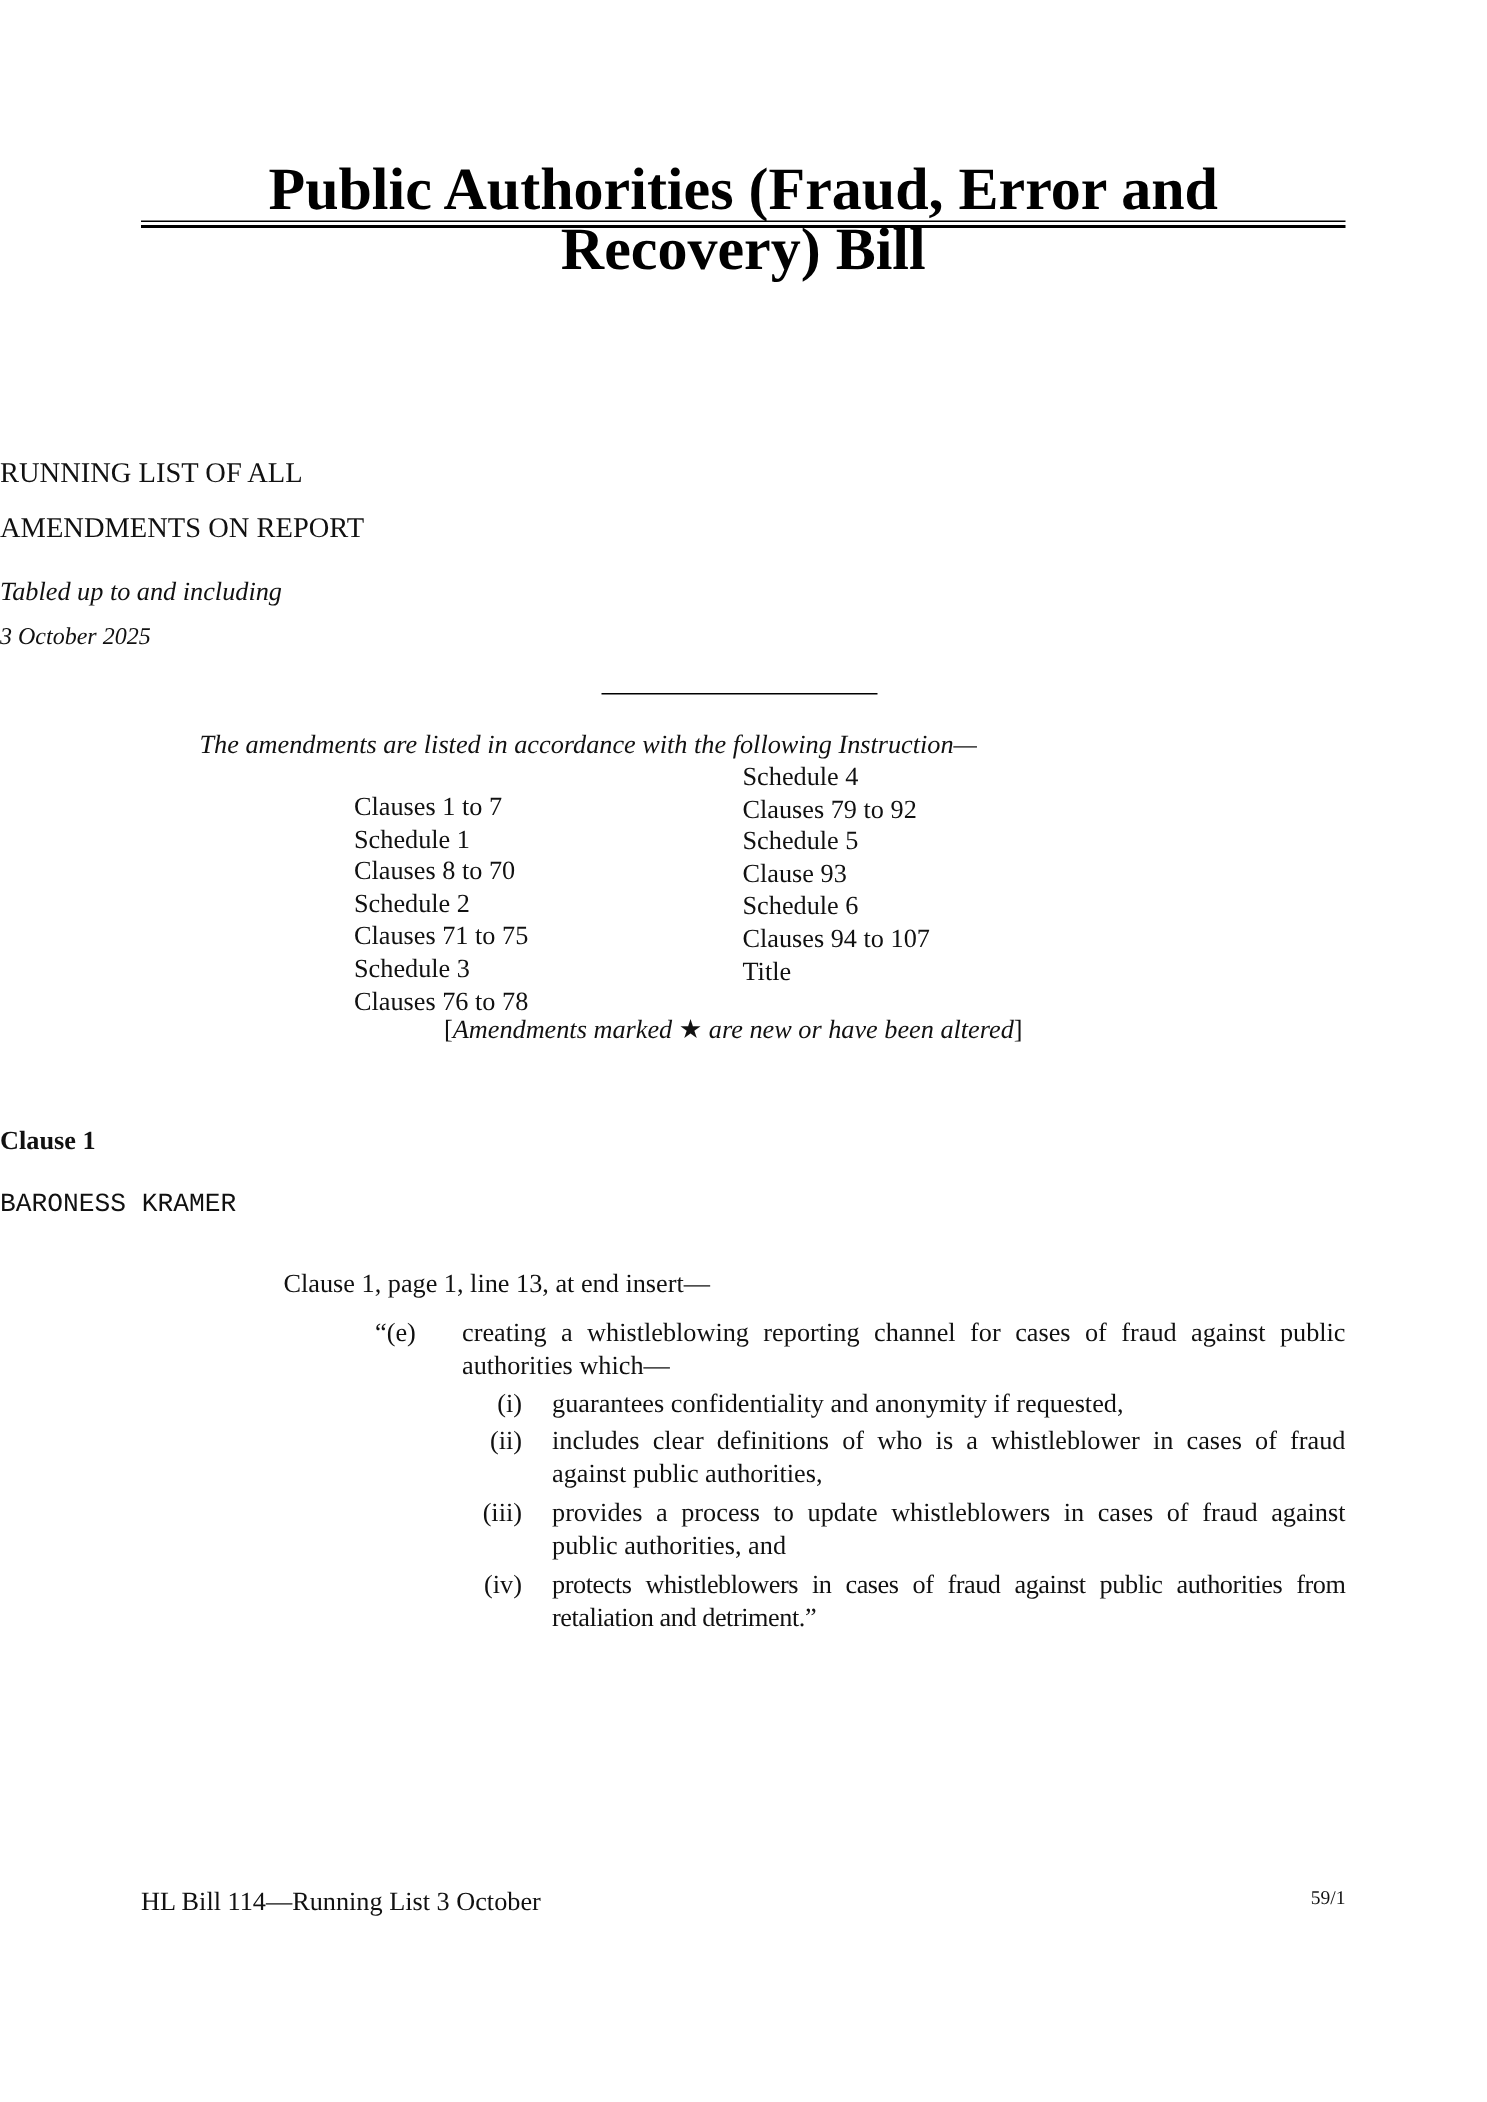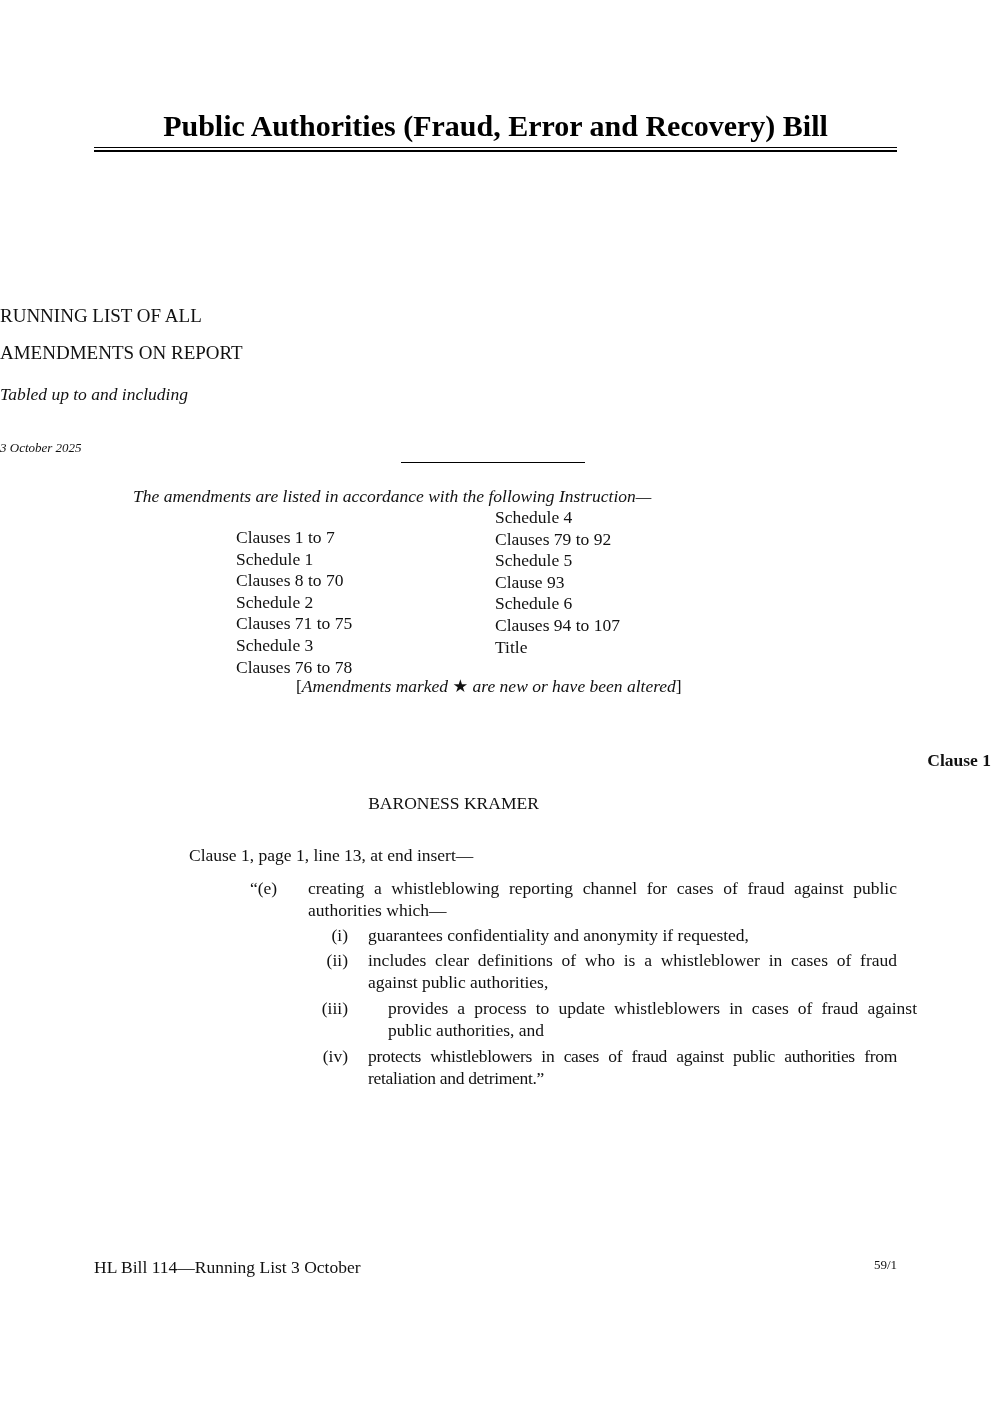--- a/index.html
+++ b/index.html
@@ -4,46 +4,46 @@
   <style>
     html, body { margin: 0; padding: 0; background: #ffffff; }
     body {
       width: 991px; height: 1401px; position: relative; overflow: hidden;
       font-family: "DejaVu Serif", "Liberation Serif", serif;
       color: #111;
     }
     .abs { position: absolute; }
     .title {
       left: 94px; width: 803px; top: 106px; text-align: center;
-      font-family: "Liberation Serif", serif; font-weight: bold; font-size: 30px;
+      font-family: "Liberation Serif", serif; font-weight: bold; font-size: 40px;
       line-height: 40px; color: #000;
     }
     .rule-thin { left: 94px; width: 803px; top: 147px; height: 1px; background: #000; }
     .rule-thick { left: 94px; width: 803px; top: 150px; height: 2px; background: #000; }
     .center-text {
       left: 0; width: 991px; text-align: left;
       font-family: "Liberation Serif", serif; font-size: 19px;
     }
     .italic { font-style: italic; }
     .short-rule { left: 401px; width: 184px; top: 462px; height: 1px; background: #000; }
     .instruction {
       left: 133px; top: 486px; font-family: "Liberation Serif", serif;
       font-style: italic; font-size: 17.5px;
     }
     .list-col {
       font-family: "Liberation Serif", serif; font-size: 17.5px; line-height: 21.6px;
     }
     .list-col div { white-space: nowrap; }
     .clause-head {
-      left: 0; width: 991px; text-align: right; top: 750px;
+      left: 0; width: 991px; text-align: left; top: 750px;
       font-family: "Liberation Serif", serif; font-weight: bold; font-size: 17.5px;
     }
     .member {
-      left: 0; width: 907px; text-align: center; top: 793px;
-      font-family: Liberation Serif, serif; font-size: 17.5px;
+      left: 0; width: 907px; text-align: left; top: 793px;
+      font-family: Liberation Mono, monospace; font-size: 17.5px;
     }
     .body-text {
       font-family: "Liberation Serif", serif; font-size: 17.5px; line-height: 21.5px;
     }
     .para {
       position: absolute; font-family: "Liberation Serif", serif; font-size: 17.5px;
       line-height: 21.5px; text-align: justify;
     }
     .num { position: absolute; font-family: "Liberation Serif", serif; font-size: 17.5px; line-height: 21.5px; text-align: right; }
     .footer-left { left: 94px; top: 1257px; font-family: "Liberation Serif", serif; font-size: 17.5px; }
@@ -52,21 +52,21 @@
 </head>
 <body>
 
 <div class="abs title">Public Authorities (Fraud, Error and Recovery) Bill</div>
 <div class="abs rule-thin"></div>
 <div class="abs rule-thick"></div>
 
 <div class="abs center-text" style="top:305px;">RUNNING LIST OF ALL</div>
 <div class="abs center-text" style="top:342px;">AMENDMENTS ON REPORT</div>
 <div class="abs center-text italic" style="top:384px;font-size:17.5px;">Tabled up to and including</div>
-<div class="abs center-text italic" style="top:440px;font-size:13px;">3 October 2025</div>
+<div class="abs center-text italic" style="top:416px;font-size:16px;">3 October 2025</div>
 <div class="abs short-rule"></div>
 
 <div class="abs instruction">The amendments are listed in accordance with the following Instruction—</div>
 
 <div class="abs list-col" style="left:236px;top:527px;">
   <div>Clauses 1 to 7</div>
   <div>Schedule 1</div>
   <div>Clauses 8 to 70</div>
   <div>Schedule 2</div>
   <div>Clauses 71 to 75</div>
@@ -95,19 +95,19 @@
 <div class="num" style="left:250px;width:38px;top:878px;text-align:left;">“(e)</div>
 <div class="para" style="left:308px;width:589px;top:878px;text-align-last:left;">creating a whistleblowing reporting channel for cases of fraud against public authorities which—</div>
 
 <div class="num" style="left:300px;width:48px;top:925px;">(i)</div>
 <div class="para" style="left:368px;width:529px;top:925px;text-align-last:left;">guarantees confidentiality and anonymity if requested,</div>
 
 <div class="num" style="left:300px;width:48px;top:950px;">(ii)</div>
 <div class="para" style="left:368px;width:529px;top:950px;text-align-last:left;">includes clear definitions of who is a whistleblower in cases of fraud against public authorities,</div>
 
 <div class="num" style="left:300px;width:48px;top:998px;">(iii)</div>
-<div class="para" style="left:368px;width:529px;top:998px;text-align-last:left;margin-left:20px;">provides a process to update whistleblowers in cases of fraud against public authorities, and</div>
+<div class="para" style="left:368px;width:529px;top:998px;text-align-last:left;">provides a process to update whistleblowers in cases of fraud against public authorities, and</div>
 
 <div class="num" style="left:300px;width:48px;top:1046px;">(iv)</div>
 <div class="para" style="left:368px;width:529px;top:1046px;text-align-last:left;letter-spacing:-0.3px;">protects whistleblowers in cases of fraud against public authorities from retaliation and detriment.”</div>
 
 <div class="abs footer-left">HL Bill 114—Running List 3 October</div>
 <div class="abs footer-right">59/1</div>
 
 </body></html>

